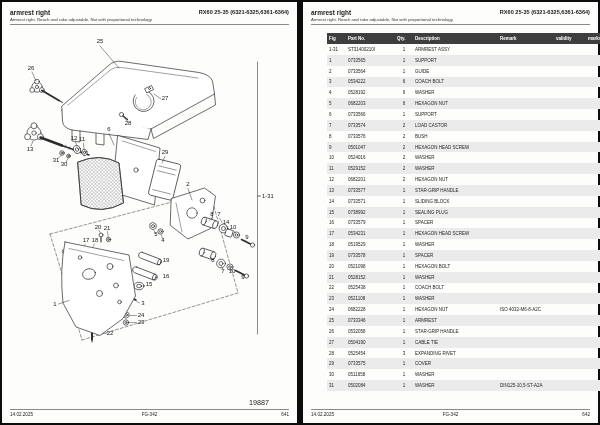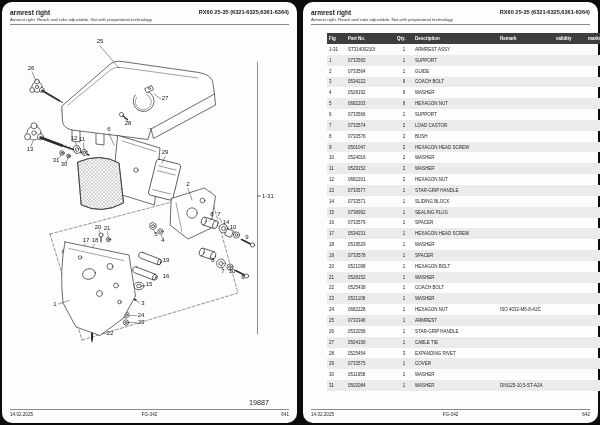--- a/index.html
+++ b/index.html
@@ -3,21 +3,21 @@
 <meta charset="utf-8">
 <style>
   html,body { margin:0; padding:0; }
   body {
     width:600px; height:425px; background:#0c0c0c; overflow:hidden;
     font-family:"Liberation Sans", sans-serif;
   }
   .spread { position:relative; width:600px; height:425px; background:#0c0c0c; }
   .page {
     position:absolute; top:2px; width:295px; height:421px;
-    background:#fdfdfc; color:#1a1a1a;border-radius:10px;
+    background:#fdfdfc; color:#1a1a1a;
   }
   .page-left  { left:2px; }
   .page-right { left:303px; }
 
   .page-header {
     position:absolute; left:8px; right:8px; top:7px; height:15px;
     border-bottom:1px solid #8a8a8a;
   }
   .ph-title { font-size:6.5px; font-weight:bold; line-height:7px; }
   .ph-sub   { font-size:4.3px; color:#333; margin-top:1px; white-space:nowrap; }

